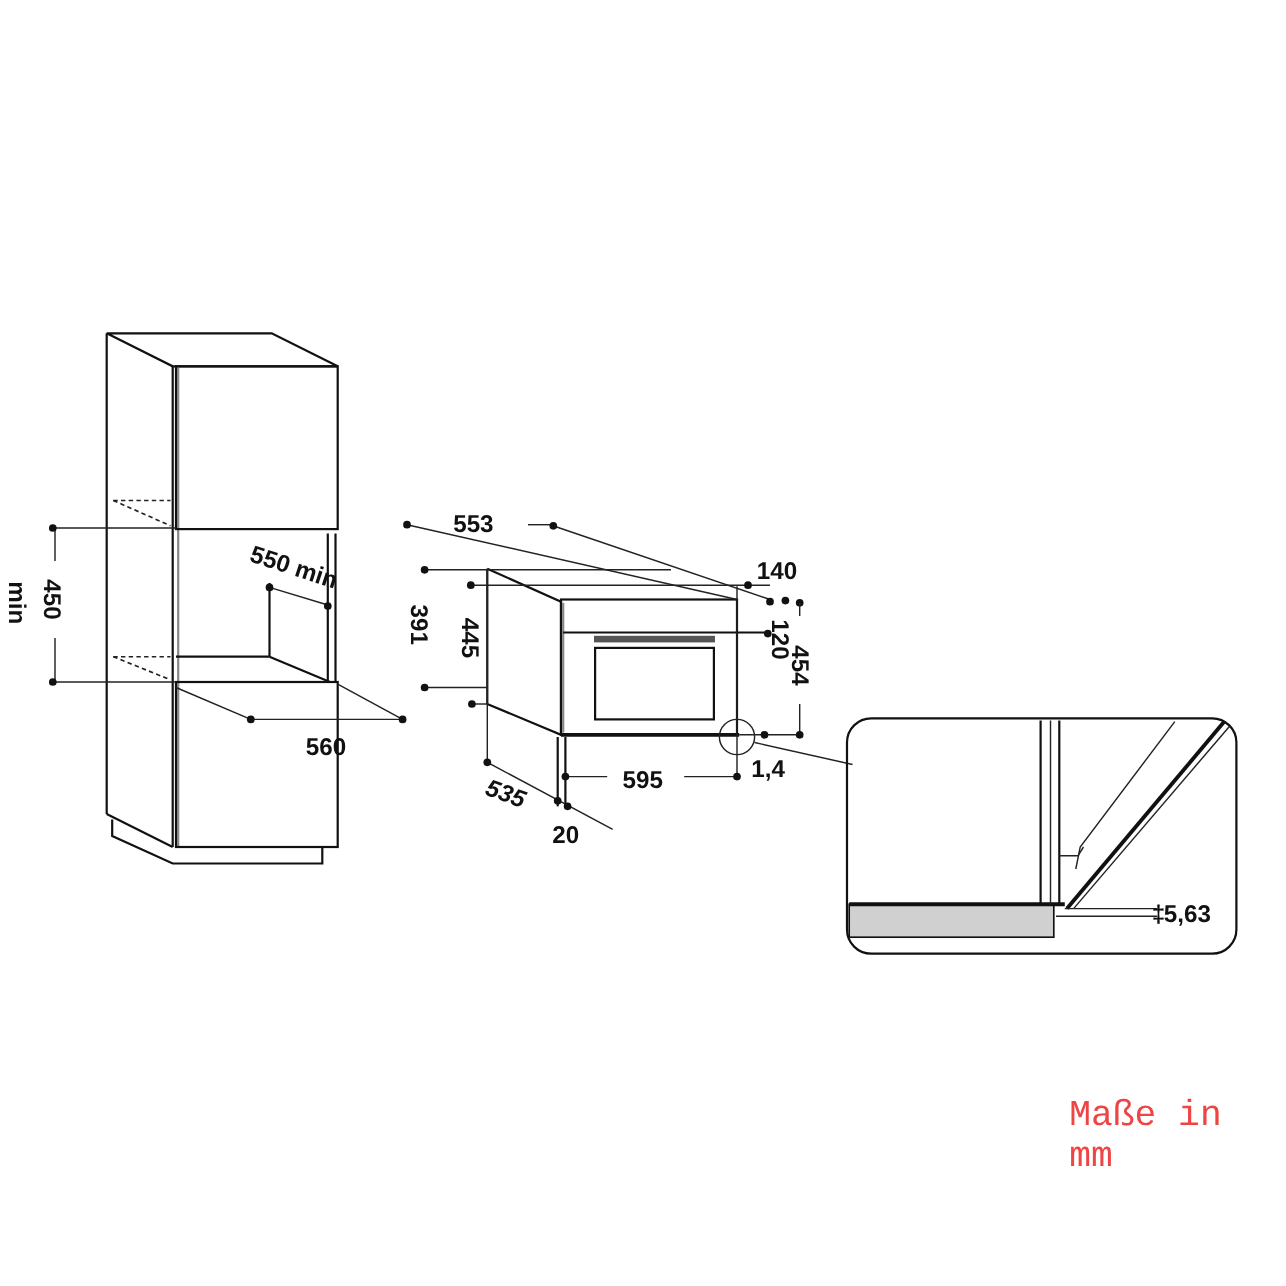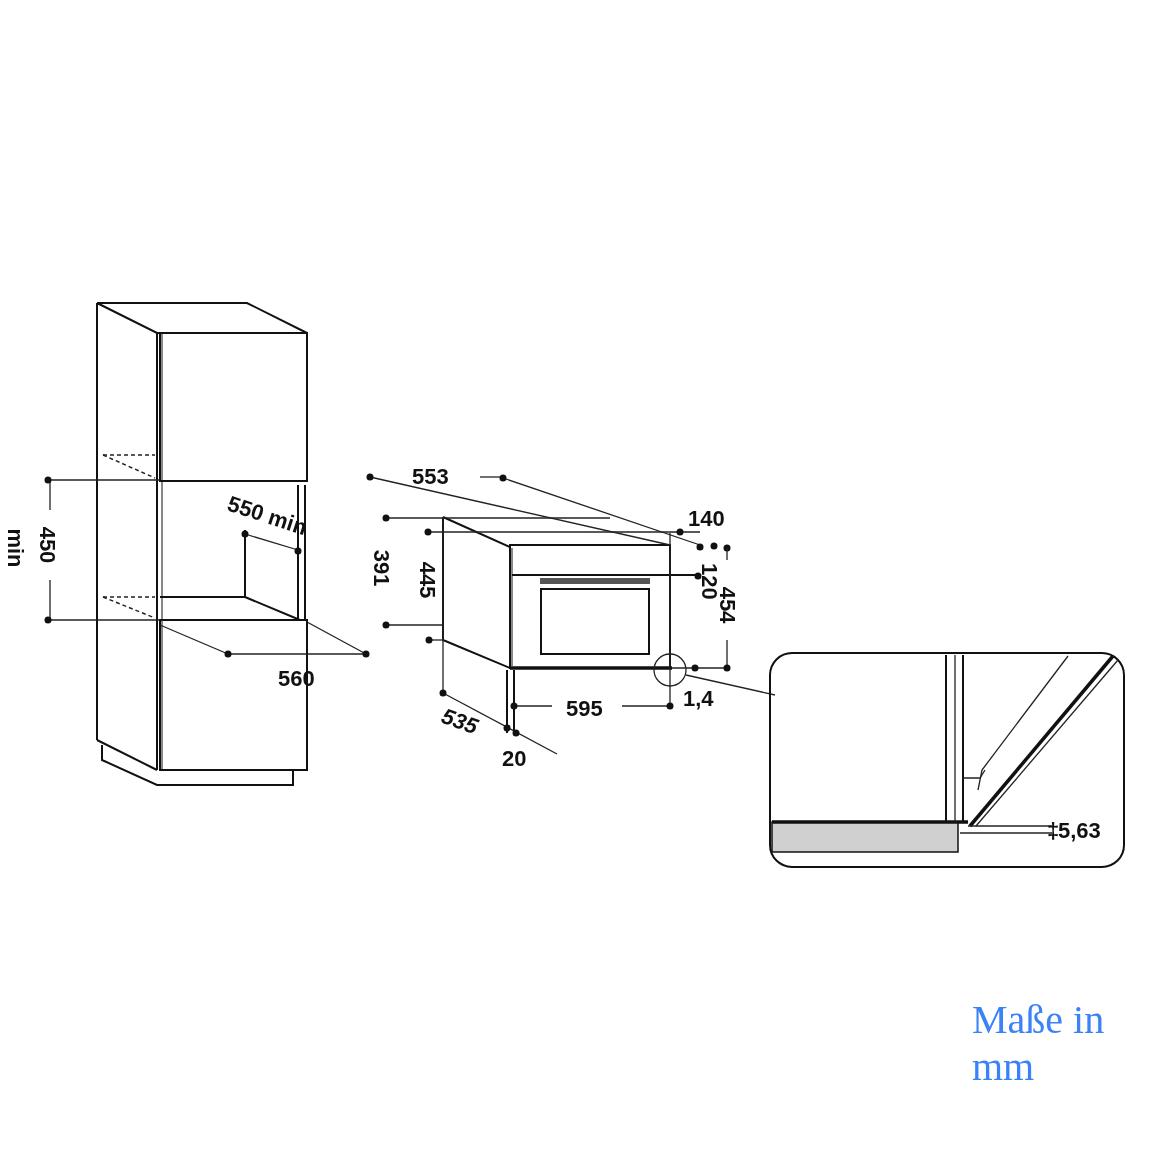--- a/index.html
+++ b/index.html
@@ -5,21 +5,21 @@
     html, body { margin: 0; padding: 0; background: #ffffff; }
     body { width: 1169px; height: 1169px; position: relative; overflow: hidden; }
     svg { position: absolute; left: 0; top: 0; }
     .ln { stroke: #111; stroke-width: 2; fill: none; }
     .ln-thin { stroke: #222; stroke-width: 1.3; fill: none; }
     .ln-thick { stroke: #111; stroke-width: 3.5; fill: none; }
     .ln-gray { stroke: #888; stroke-width: 2; fill: none; }
     .dash { stroke: #222; stroke-width: 1.5; fill: none; stroke-dasharray: 4 3; }
     .dot { fill: #111; }
     .dim { font-family: "Liberation Sans", sans-serif; font-weight: bold; font-size: 22px; fill: #111; }
-    .units { position: absolute; left: 972px; top: 996px; font-family: Liberation Serif, serif; font-size: 40px; color: #3b82f6; }
+    .units { position: absolute; left: 972px; top: 996px; font-family: Liberation Mono, monospace; font-size: 33px; color: #ef4444; }
   </style>
 </head>
 <body>
 
 <svg width="1169" height="1169" viewBox="0 0 1169 1169" xmlns="http://www.w3.org/2000/svg">
 
   <g>
 
     <polyline class="ln" points="97,303 247,303 307,333 157,333 97,303"></polyline>
 

